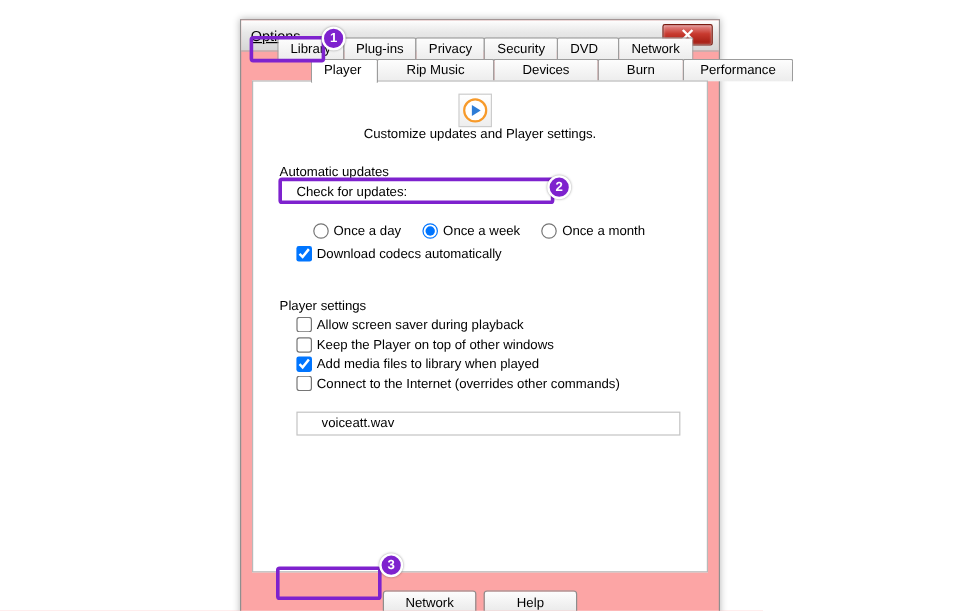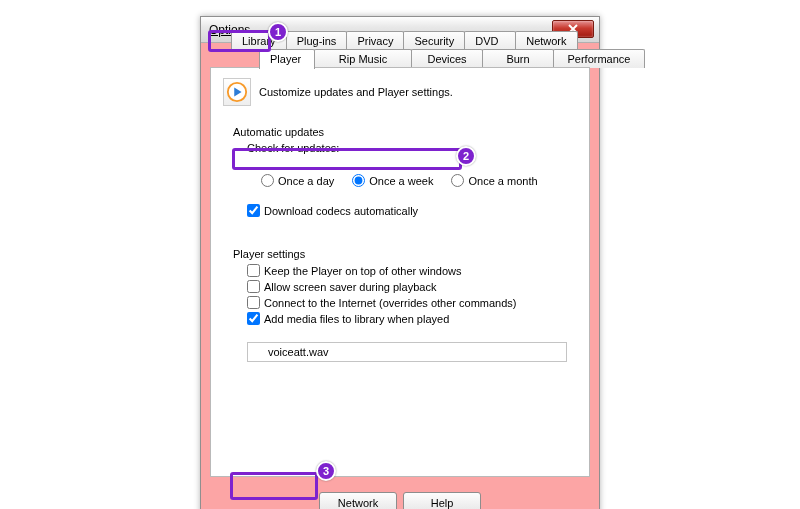--- a/index.html
+++ b/index.html
@@ -79,21 +79,21 @@
     position: absolute;
     left: 9px;
     top: 50px;
     right: 9px;
     bottom: 47px;
     background: #fff;
     border: 1px solid #b9b9b9;
     padding: 10px 12px 10px 12px;
     overflow: hidden;
   }
-  .hdr-row { display: flex; align-items: center; margin-bottom: 12px; }
+  .hdr-row { display: flex; align-items: center; margin-bottom: 12px; flex-direction: column; }
   .wmp-icon {
     width: 28px; height: 28px; margin-right: 8px;
     background: linear-gradient(#fff,#eee);
     border: 1px solid #ccc;
     display: flex; align-items: center; justify-content: center;
   }
   .wmp-icon svg { width: 22px; height: 22px; }
   .groupbox {
     border: 1px solid #d0d0d0;
     margin: 0 0 10px 0;
@@ -102,21 +102,21 @@
   }
   .groupbox-title {
     position: absolute;
     top: -8px;
     left: 8px;
     background: #fff;
     padding: 0 4px;
     font-size: 11px;
   }
   .sub-label { margin-bottom: 20px; }
-  .radio-row { display: flex; gap: 18px; margin: 4px 0 17px 14px; }
+  .radio-row { display: flex; gap: 18px; margin: 4px 0 6px 14px; }
   .radio-item, .check-item { display: flex; align-items: center; gap: 4px; font-size: 11px; }
   .check-item { margin: 3px 0 3px 14px; }
   input[type=radio], input[type=checkbox] { margin: 0; width: 13px; height: 13px; }
   .text-input {
     width: 320px;
     height: 20px;
     border: 1px solid #c4c4c4;
     padding: 1px 20px;
     font-size: 11px;
     margin: 4px 0 0 14px;
@@ -189,21 +189,21 @@
     <div class="tab">Plug-ins</div>
     <div class="tab">Privacy</div>
     <div class="tab">Security</div>
     <div class="tab" style="width:52px; text-align:left;">DVD</div>
     <div class="tab">Network</div>
   </div>
 
   <div class="tab-row row2" style="left:12px;">
     <div class="tab active" style="width:56px; text-align:left;margin-left:46px;">Player</div>
     <div class="tab" style="width:98px; text-align:center;">Rip Music</div>
-    <div class="tab" style="width:72px; text-align:center;">Devices</div>
+    <div class="tab" style="width:88px; text-align:center;">Devices</div>
     <div class="tab" style="width:72px; text-align:center;">Burn</div>
     <div class="tab" style="width:92px; text-align:center;">Performance</div>
   </div>
 
   <div class="tab-body">
 
     <div class="hdr-row">
       <div class="wmp-icon">
         <svg viewBox="0 0 24 24">
           <circle cx="12" cy="12" r="10" fill="#fff" stroke="#f79a2a" stroke-width="2"></circle>
@@ -231,35 +231,35 @@
         </label>
       </div>
       <label class="check-item">
         <input type="checkbox" checked="" style="">
           <span>Download codecs automatically</span>
       </label>
     </div>
 
     <div class="groupbox" style="border:none;">
       <span class="groupbox-title" style="position:static;padding:0;">Player settings</span>
+      <label class="check-item">
+        <input type="checkbox" style="">
+          <span>Allow screen saver during playback</span>
+      </label>
       <label class="check-item" style="margin-top:4px;">
         <input type="checkbox" style="">
           <span>Keep the Player on top of other windows</span>
       </label>
       <label class="check-item">
-        <input type="checkbox" style="">
-          <span>Allow screen saver during playback</span>
+        <input type="checkbox" checked="" style="">
+          <span>Add media files to library when played</span>
       </label>
       <label class="check-item">
         <input type="checkbox" style="">
           <span>Connect to the Internet (overrides other commands)</span>
-      </label>
-      <label class="check-item">
-        <input type="checkbox" checked="" style="">
-          <span>Add media files to library when played</span>
       </label>
       <div style="height:10px;"></div>
       <input class="text-input" type="text" value="voiceatt.wav" style="">
     </div>
 
   </div>
 
   <div class="btn-row">
     <div class="btn">Network</div>
     <div class="btn">Help</div>

